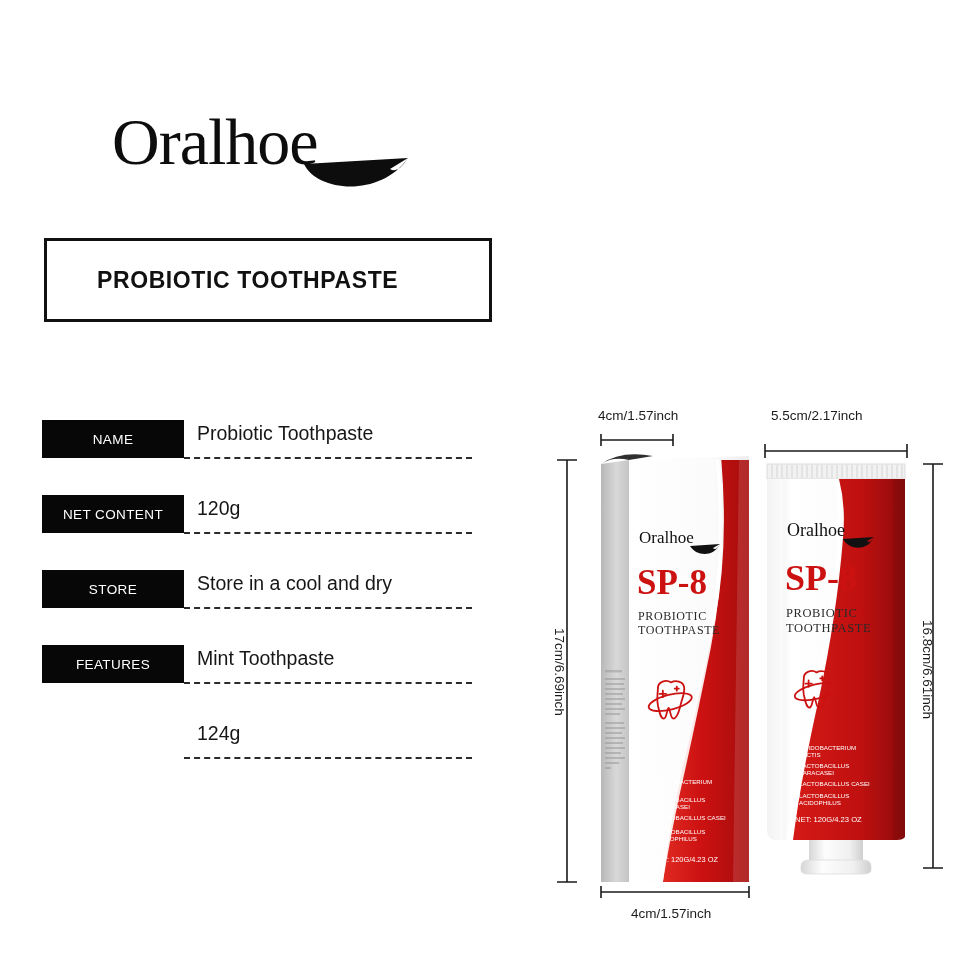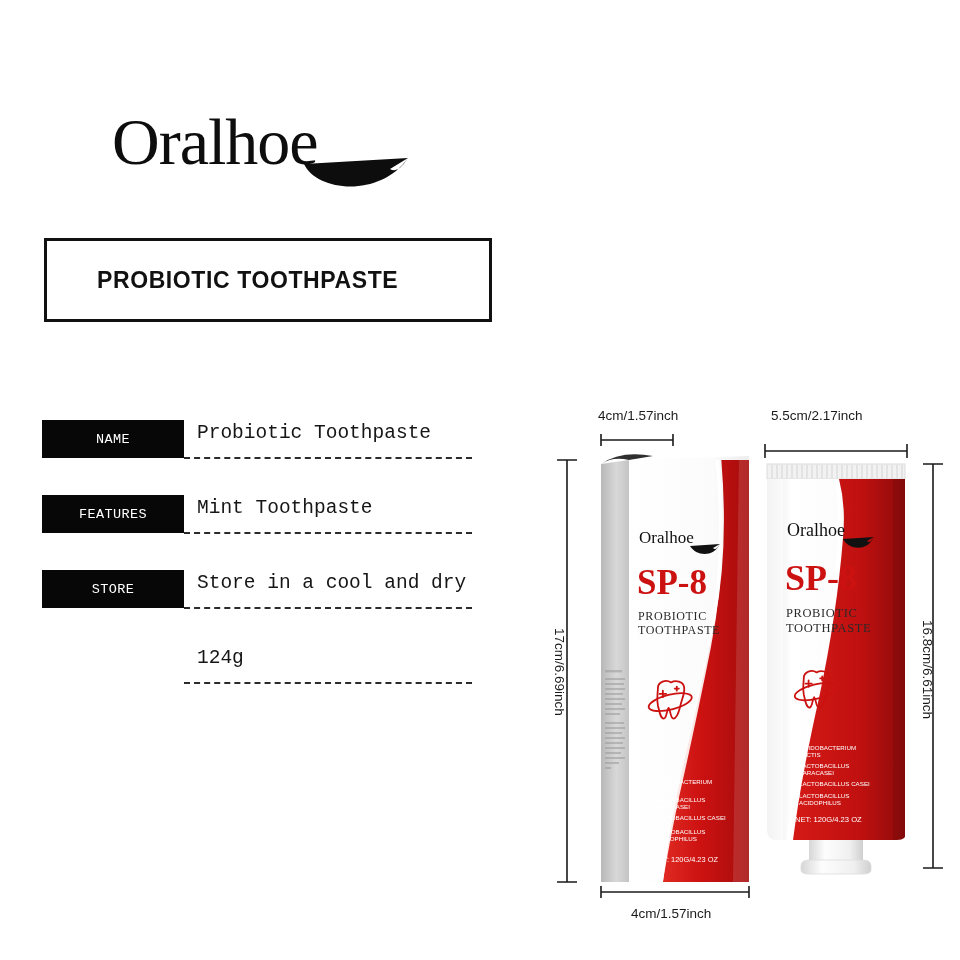--- a/index.html
+++ b/index.html
@@ -54,21 +54,20 @@
   
   #spec-table {
     position: absolute;
     left: 42px;
     top: 420px;
     width: 430px;
   }
   .spec-row {
     position: relative;
     height: 75px;
-    font-family: Liberation Mono, monospace;
   }
   .spec-label {
     position: absolute;
     left: 0;
     top: 0;
     width: 142px;
     height: 38px;
     background: #070707;
     color: #ffffff;
     font-size: 13.5px;
@@ -162,31 +161,36 @@
 </div>
 
 <div id="spec-table">
 
   <div class="spec-row">
     <div class="spec-label">NAME</div>
     <div class="spec-value">Probiotic Toothpaste</div>
     <div class="spec-dash"></div>
   </div>
 
-
+  <div class="spec-row">
+    <div class="spec-label">NET  CONTENT</div>
+    <div class="spec-value">120g</div>
+    <div class="spec-dash"></div>
+  </div>
+
+
+  <div class="spec-row">
+    <div class="spec-label">STORE</div>
+    <div class="spec-value">Store in a cool and dry</div>
+    <div class="spec-dash"></div>
+  </div>
 
   <div class="spec-row">
     <div class="spec-label">FEATURES</div>
     <div class="spec-value">Mint Toothpaste</div>
-    <div class="spec-dash"></div>
-  </div>
-
-  <div class="spec-row">
-    <div class="spec-label">STORE</div>
-    <div class="spec-value">Store in a cool and dry</div>
     <div class="spec-dash"></div>
   </div>
 
   <div class="spec-row">
     <div class="spec-value">124g</div>
     <div class="spec-dash"></div>
   </div>
 
 </div>
 

